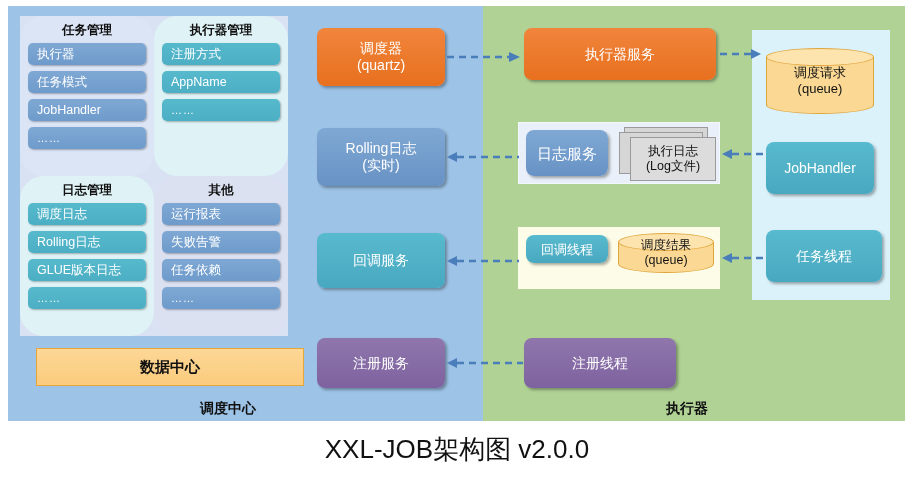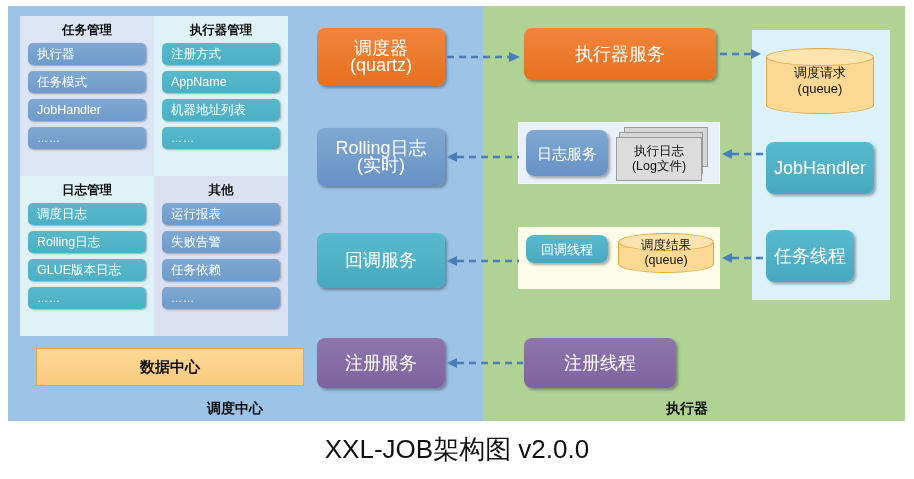--- a/index.html
+++ b/index.html
@@ -7,67 +7,67 @@
 
   #stage{position:relative;width:914px;height:479px;background:#ffffff;}
 
   
   .zone{position:absolute;}
   #zone-blue{left:8px;top:6px;width:475px;height:415px;background:#9DC3E6;}
   #zone-green{left:483px;top:6px;width:422px;height:415px;background:#B0D295;}
 
   
   #admin-panel{position:absolute;left:20px;top:16px;width:268px;height:320px;background:#D9E2F3;}
-  .quad{position:absolute;width:134px;height:160px;box-sizing:border-box;padding:6px 8px 0 8px;}
+  .quad{position:absolute;width:134px;height:160px;box-sizing:border-box;padding:6px 8px 0 8px;border-radius:24px;}
   .quad.q1{left:0;top:0;background:#DCE5F5;}
   .quad.q2{left:134px;top:0;background:#DFF3F6;}
   .quad.q3{left:0;top:160px;background:#DFF3F6;}
   .quad.q4{left:134px;top:160px;background:#DCE1F2;}
   .quad-title{text-align:center;font-weight:bold;font-size:12.5px;color:#111;line-height:16px;margin-bottom:5px;}
   .pill{height:22px;border-radius:5px;margin-bottom:6px;display:flex;align-items:center;
         padding-left:9px;color:#ffffff;font-size:12.5px;box-sizing:border-box;
         box-shadow:1px 1px 2px rgba(0,0,0,.30);}
   .pill.blue{background:linear-gradient(#7FA8D4,#6E9BCB);}
   .pill.teal{background:linear-gradient(#57B9CC,#4BAEC4);}
   .pill .dots{letter-spacing:1px;font-size:11px;}
 
   #data-center{position:absolute;left:20px;top:348px;width:268px;height:38px;
      background:linear-gradient(#FCD795,#FBCB7E);border:1px solid #E8A53A;
      display:flex;align-items:center;justify-content:center;
      font-weight:bold;font-size:15px;color:#111;box-sizing:border-box;margin-left:16px;}
 
   
   .zone-caption{position:absolute;font-weight:bold;font-size:14px;color:#111;}
-  #caption-left{left:207px;top:400px;}
+  #caption-left{left:200px;top:400px;}
   #caption-right{left:666px;top:400px;}
 
   
   .node{position:absolute;border-radius:8px;display:flex;align-items:center;justify-content:center;
-        text-align:center;color:#ffffff;font-size:18px;line-height:17px;
+        text-align:center;color:#ffffff;font-size:14px;line-height:17px;
         box-shadow:2px 2px 3px rgba(0,0,0,.33);box-sizing:border-box;}
   .n-orange{background:linear-gradient(#F0853C,#E8701F);}
   .n-blue  {background:linear-gradient(#7FA8D4,#6892C4);}
   .n-teal  {background:linear-gradient(#58BACE,#48A8C0);}
   .n-purple{background:linear-gradient(#8F76AC,#7E629F);}
 
   
   #n-quartz   {left:317px;top:28px; width:128px;height:58px;}
   #n-rolling  {left:317px;top:128px;width:128px;height:58px;}
   #n-callback {left:317px;top:233px;width:128px;height:55px;}
   #n-register {left:317px;top:338px;width:128px;height:50px;}
 
   
   #n-exec-svc {left:524px;top:28px; width:192px;height:52px;}
   #n-log-svc  {left:526px;top:130px;width:82px; height:46px;font-size:15px;}
   #n-cb-thread{left:526px;top:235px;width:82px; height:28px;font-size:13px;}
   #n-reg-thread{left:524px;top:338px;width:152px;height:50px;}
 
   
   #n-jobhandler{left:766px;top:142px;width:108px;height:52px;}
-  #n-task-thread{left:766px;top:230px;width:88px;height:52px;}
+  #n-task-thread{left:766px;top:230px;width:116px;height:52px;}
   #n-rpc      {left:712px;top:340px;width:160px;height:48px;background:linear-gradient(#5CBDD3,#4AADC6);}
 
   
   .subpanel{position:absolute;box-sizing:border-box;}
   #panel-log{left:518px;top:122px;width:202px;height:62px;background:#EAF0FA;border:1px solid #F4F7FC;}
   #panel-cb {left:518px;top:227px;width:202px;height:62px;background:#FDFCE8;border:1px solid #FDFCE8;}
   #panel-right{left:752px;top:30px;width:138px;height:270px;background:#DCF2FB;}
 
   
   .cyl{position:absolute;box-sizing:border-box;}
@@ -81,21 +81,21 @@
      align-items:center;justify-content:center;color:#111;font-size:13px;line-height:16px;z-index:3;}
   #cyl-req{left:766px;top:48px;width:108px;height:66px;}
   #cyl-res{left:618px;top:233px;width:96px;height:40px;}
   #cyl-res .lbl{font-size:12.5px;line-height:15px;}
 
   
   #log-files{position:absolute;left:612px;top:127px;width:98px;height:54px;}
   #log-files .sheet{position:absolute;background:#D6D6D6;border:1px solid #9A9A9A;box-sizing:border-box;}
   #log-files .s3{left:12px;top:0;  width:84px;height:40px;}
   #log-files .s2{left:7px; top:5px;width:84px;height:42px;}
-  #log-files .s1{left:4px; top:10px;width:86px;height:44px;background:#DCDCDC;
+  #log-files .s1{left:18px; top:10px;width:86px;height:44px;background:#DCDCDC;
       display:flex;flex-direction:column;align-items:center;justify-content:center;
       color:#111;font-size:12.5px;line-height:15px;}
 
   
   .arrow{position:absolute;height:12px;}
   .arrow svg{display:block;overflow:visible;}
 </style>
 </head>
 <body>
 
@@ -113,21 +113,20 @@
       <div class="pill blue">JobHandler</div>
       <div class="pill blue">
           <span class="dots">……</span>
         </div>
     </div>
 
     <div class="quad q2">
       <div class="quad-title">执行器管理</div>
       <div class="pill teal">注册方式</div>
       <div class="pill teal">AppName</div>
-      <div class="pill teal">机器地址列表</div>
       <div class="pill teal">
           <span class="dots">……</span>
         </div>
     </div>
 
     <div class="quad q3">
       <div class="quad-title">日志管理</div>
       <div class="pill teal">调度日志</div>
       <div class="pill teal">Rolling日志</div>
       <div class="pill teal">GLUE版本日志</div>

